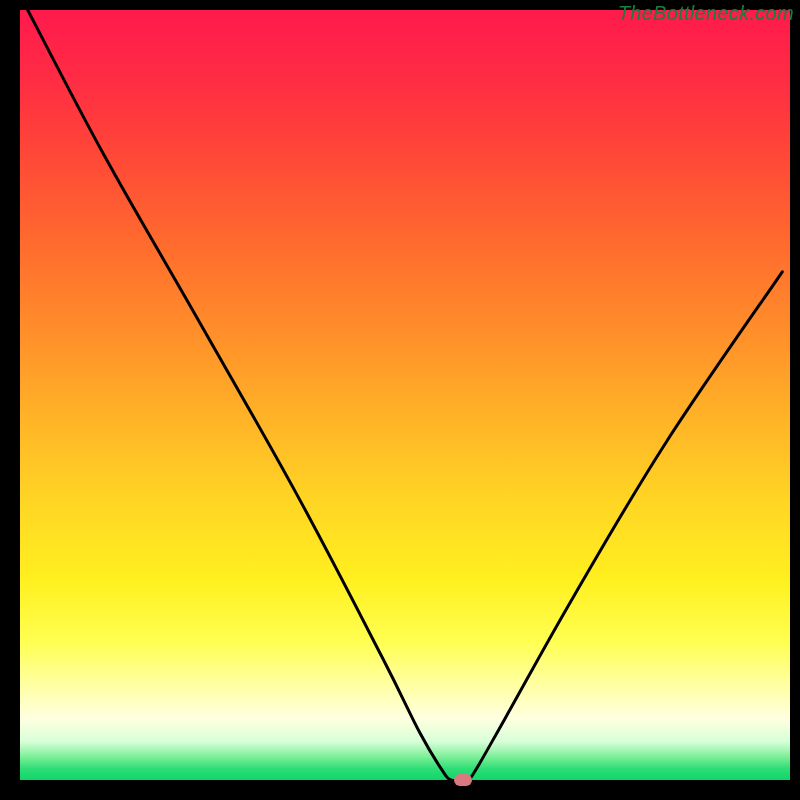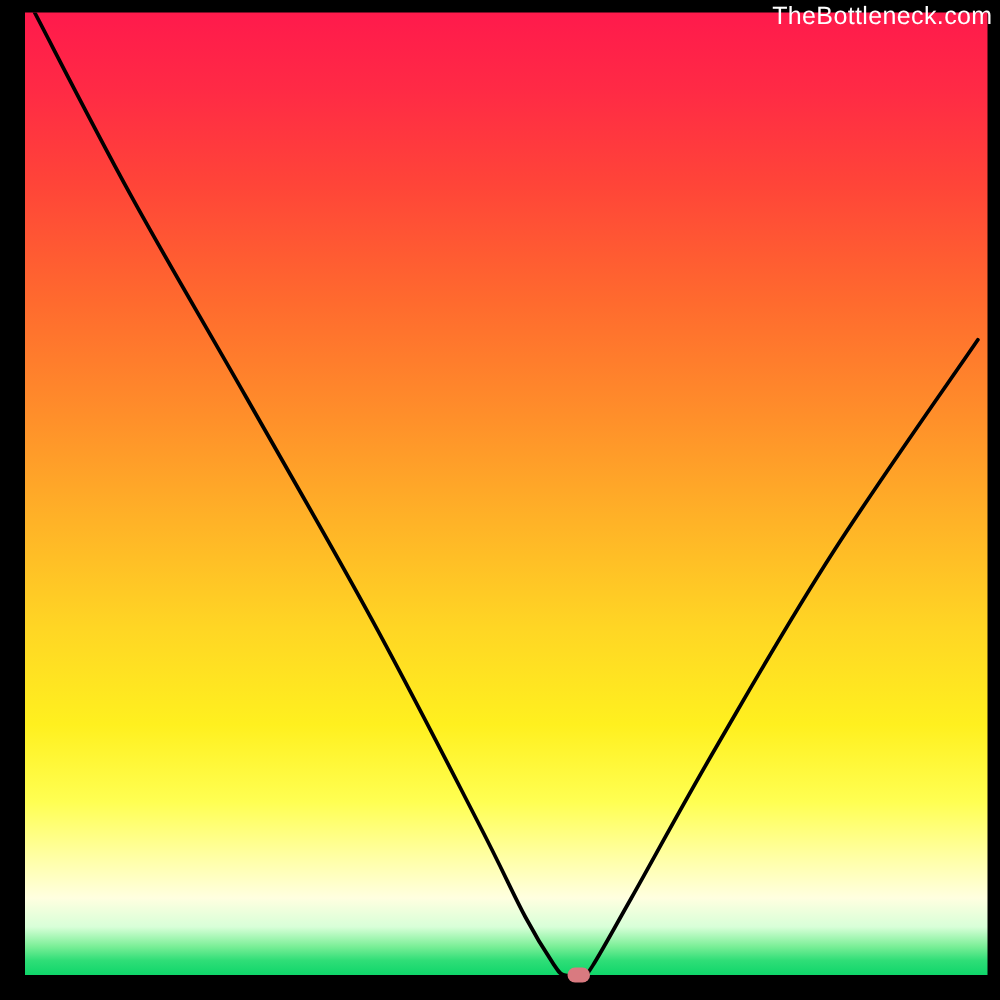--- a/index.html
+++ b/index.html
@@ -51,24 +51,25 @@
     position: absolute;
     width: 18px;
     height: 12px;
     border-radius: 6px;
     background: #d97a80;
   }
   .watermark {
     position: absolute;
     top: 2px;
     right: 6px;
-    color: #ffffff;
+    color: #15803d;
     font-size: 20px;
     font-weight: 400;
     letter-spacing: 0.3px;
+    font-style: italic;
   }
 </style>
 </head>
 <body>
 
 <div class="container">
   <div class="plot-area">
     <svg class="curve" viewBox="0 0 770 770" preserveAspectRatio="none">
       <path id="curve-path" d="M 7.7,0 C 21.56,26.333999999999993 54.208,90.85999999999996 84.7,146.29999999999995 C 115.19200000000001,201.73999999999995 142.45,247.016 177.1,308 C 211.75,368.98400000000004 243.93599999999998,424.11600000000004 277.2,485.1 C 310.464,546.0840000000001 339.724,603.834 361.9,646.8 C 384.07599999999996,689.766 389.312,703.01 400.40000000000003,723.8 C 411.48800000000006,744.5899999999999 417.9560000000001,753.9839999999999 423.50000000000006,762.3 C 429.04400000000004,770.616 428.42800000000005,768.614 431.20000000000005,770 C 433.97200000000004,771.386 436.128,770 438.9,770 C 441.67199999999997,770 443.828,771.386 446.59999999999997,770 C 449.37199999999996,768.614 447.36999999999995,773.3879999999999 454.29999999999995,762.3 C 461.22999999999996,751.212 467.082,740.2779999999999 485.1,708.4 C 503.11800000000005,676.522 525.294,635.096 554.4,585.2 C 583.506,535.3040000000001 609.3779999999999,489.41200000000003 646.8,431.2 C 684.222,372.98799999999994 741.51,292.292 762.3,261.79999999999995" fill="none" stroke="#000" stroke-width="3" stroke-linecap="round" stroke-linejoin="round"></path>
     </svg>

